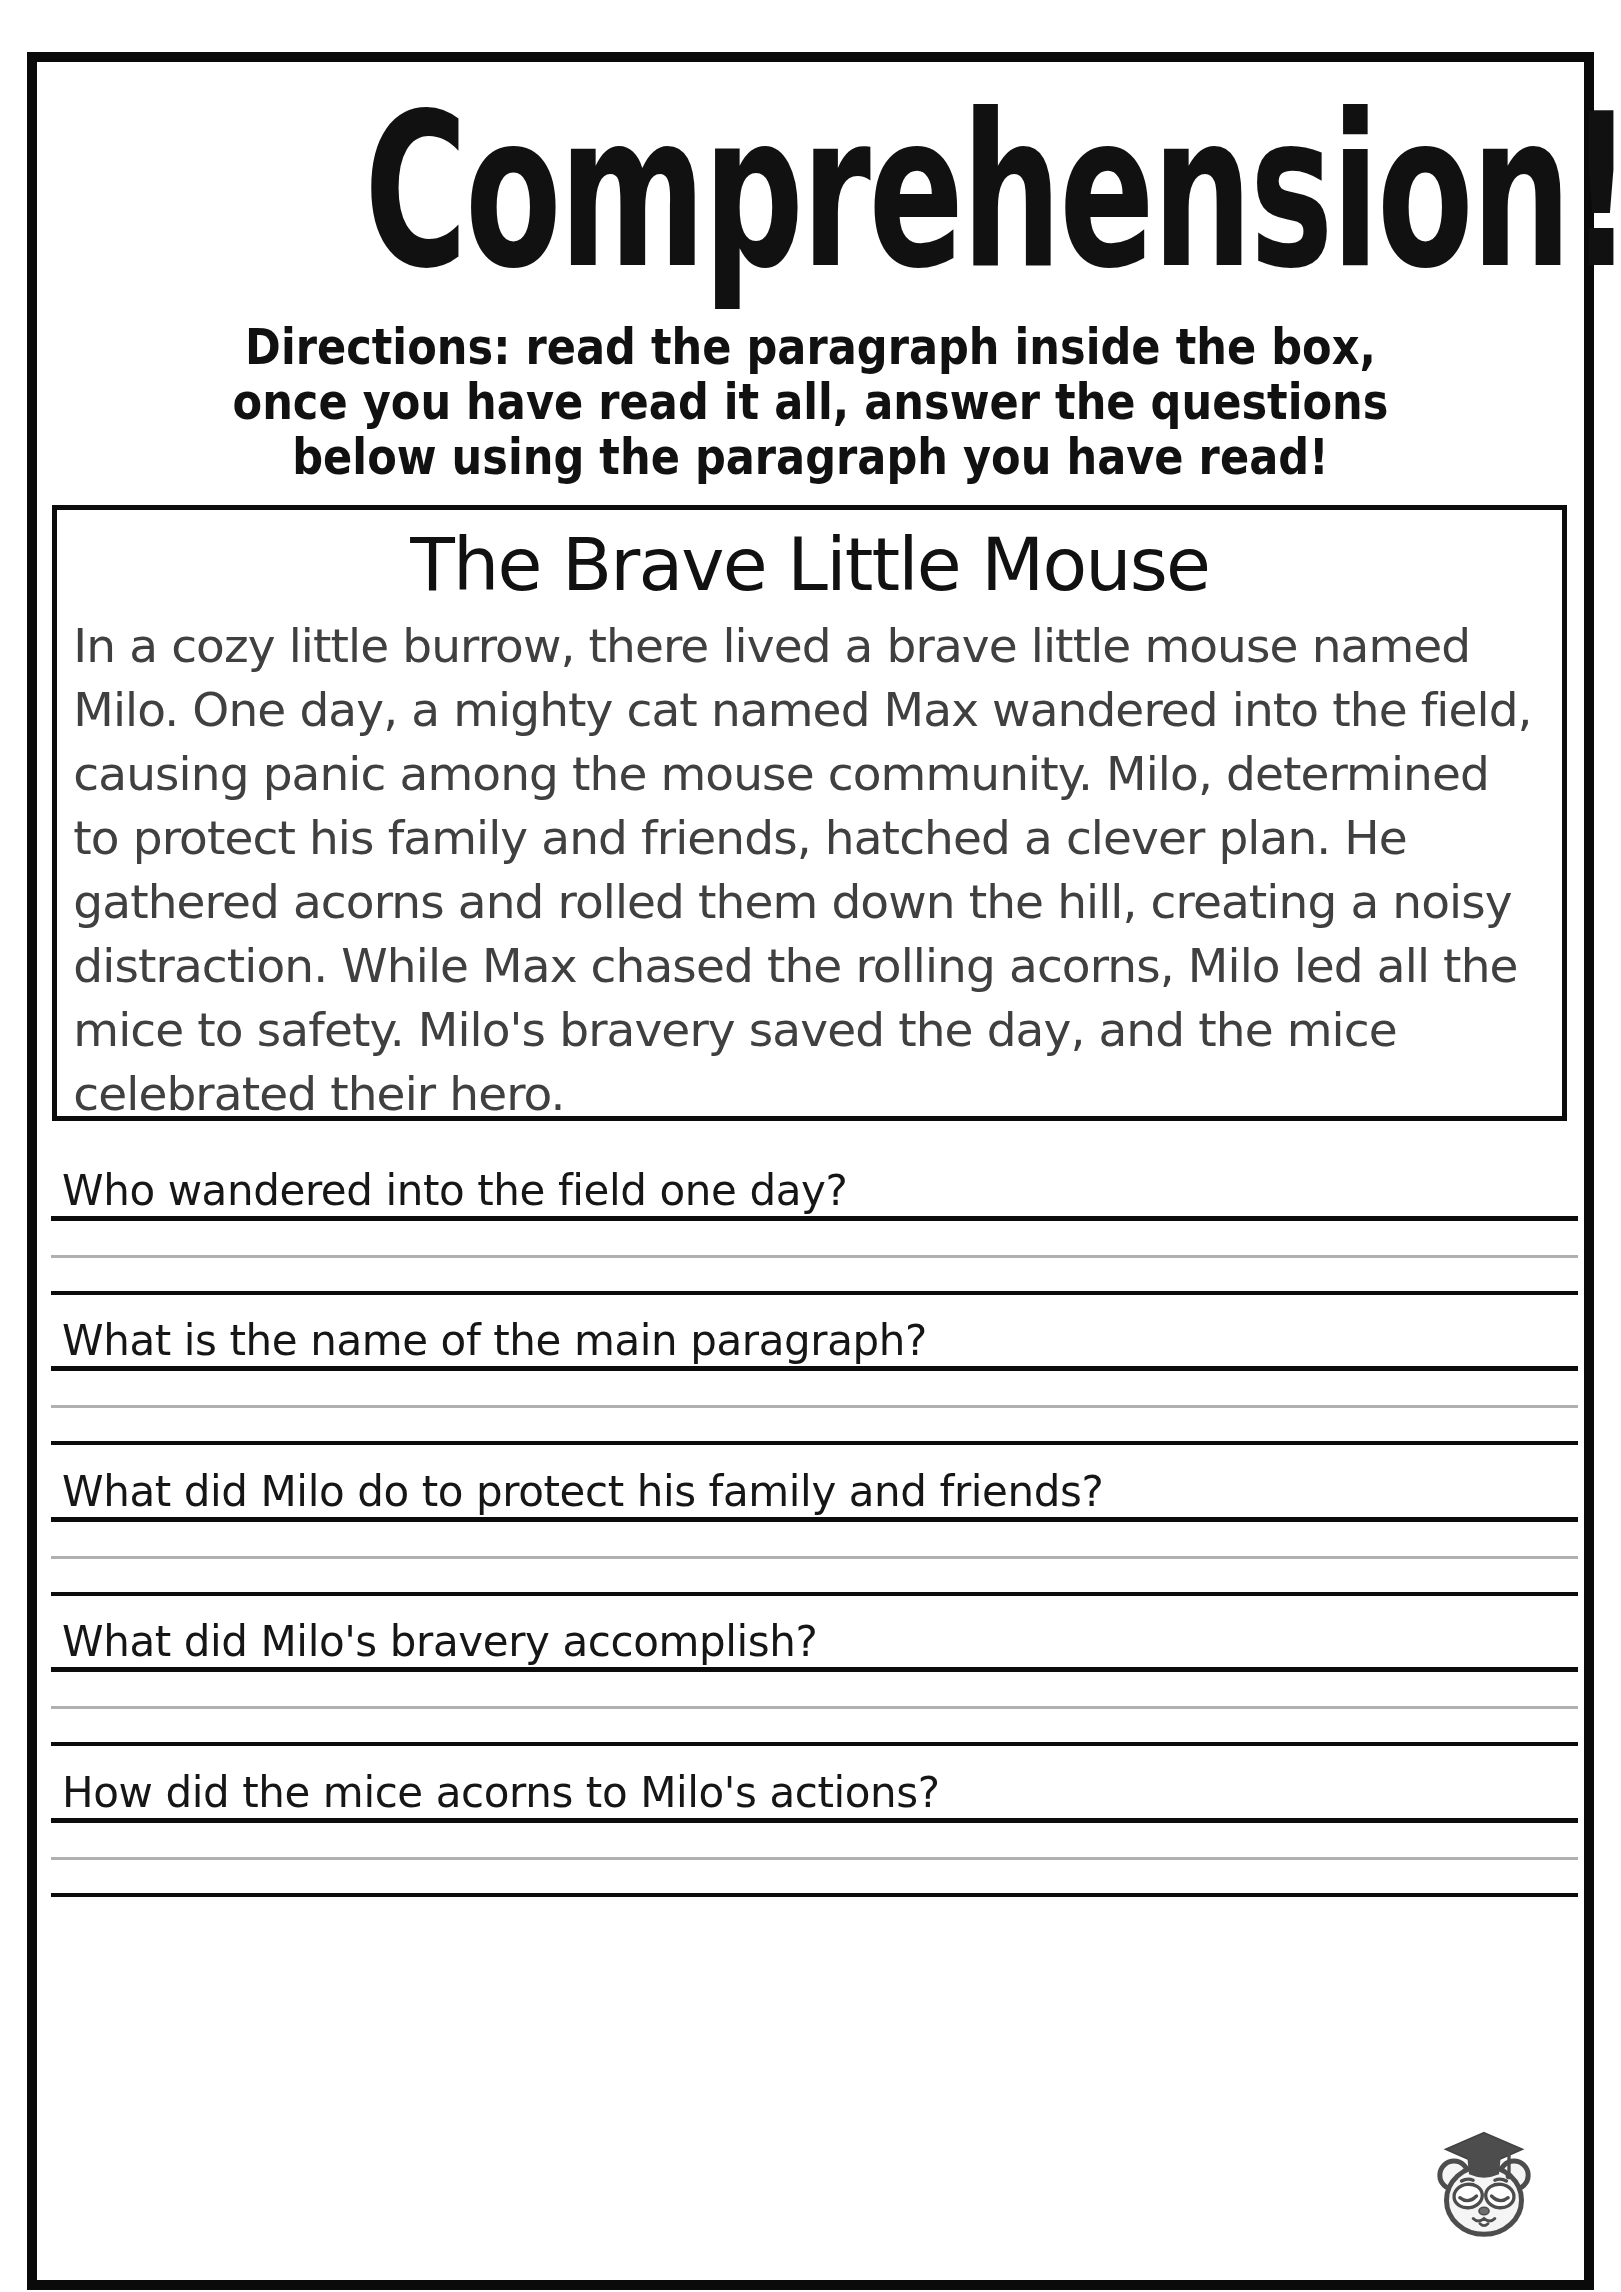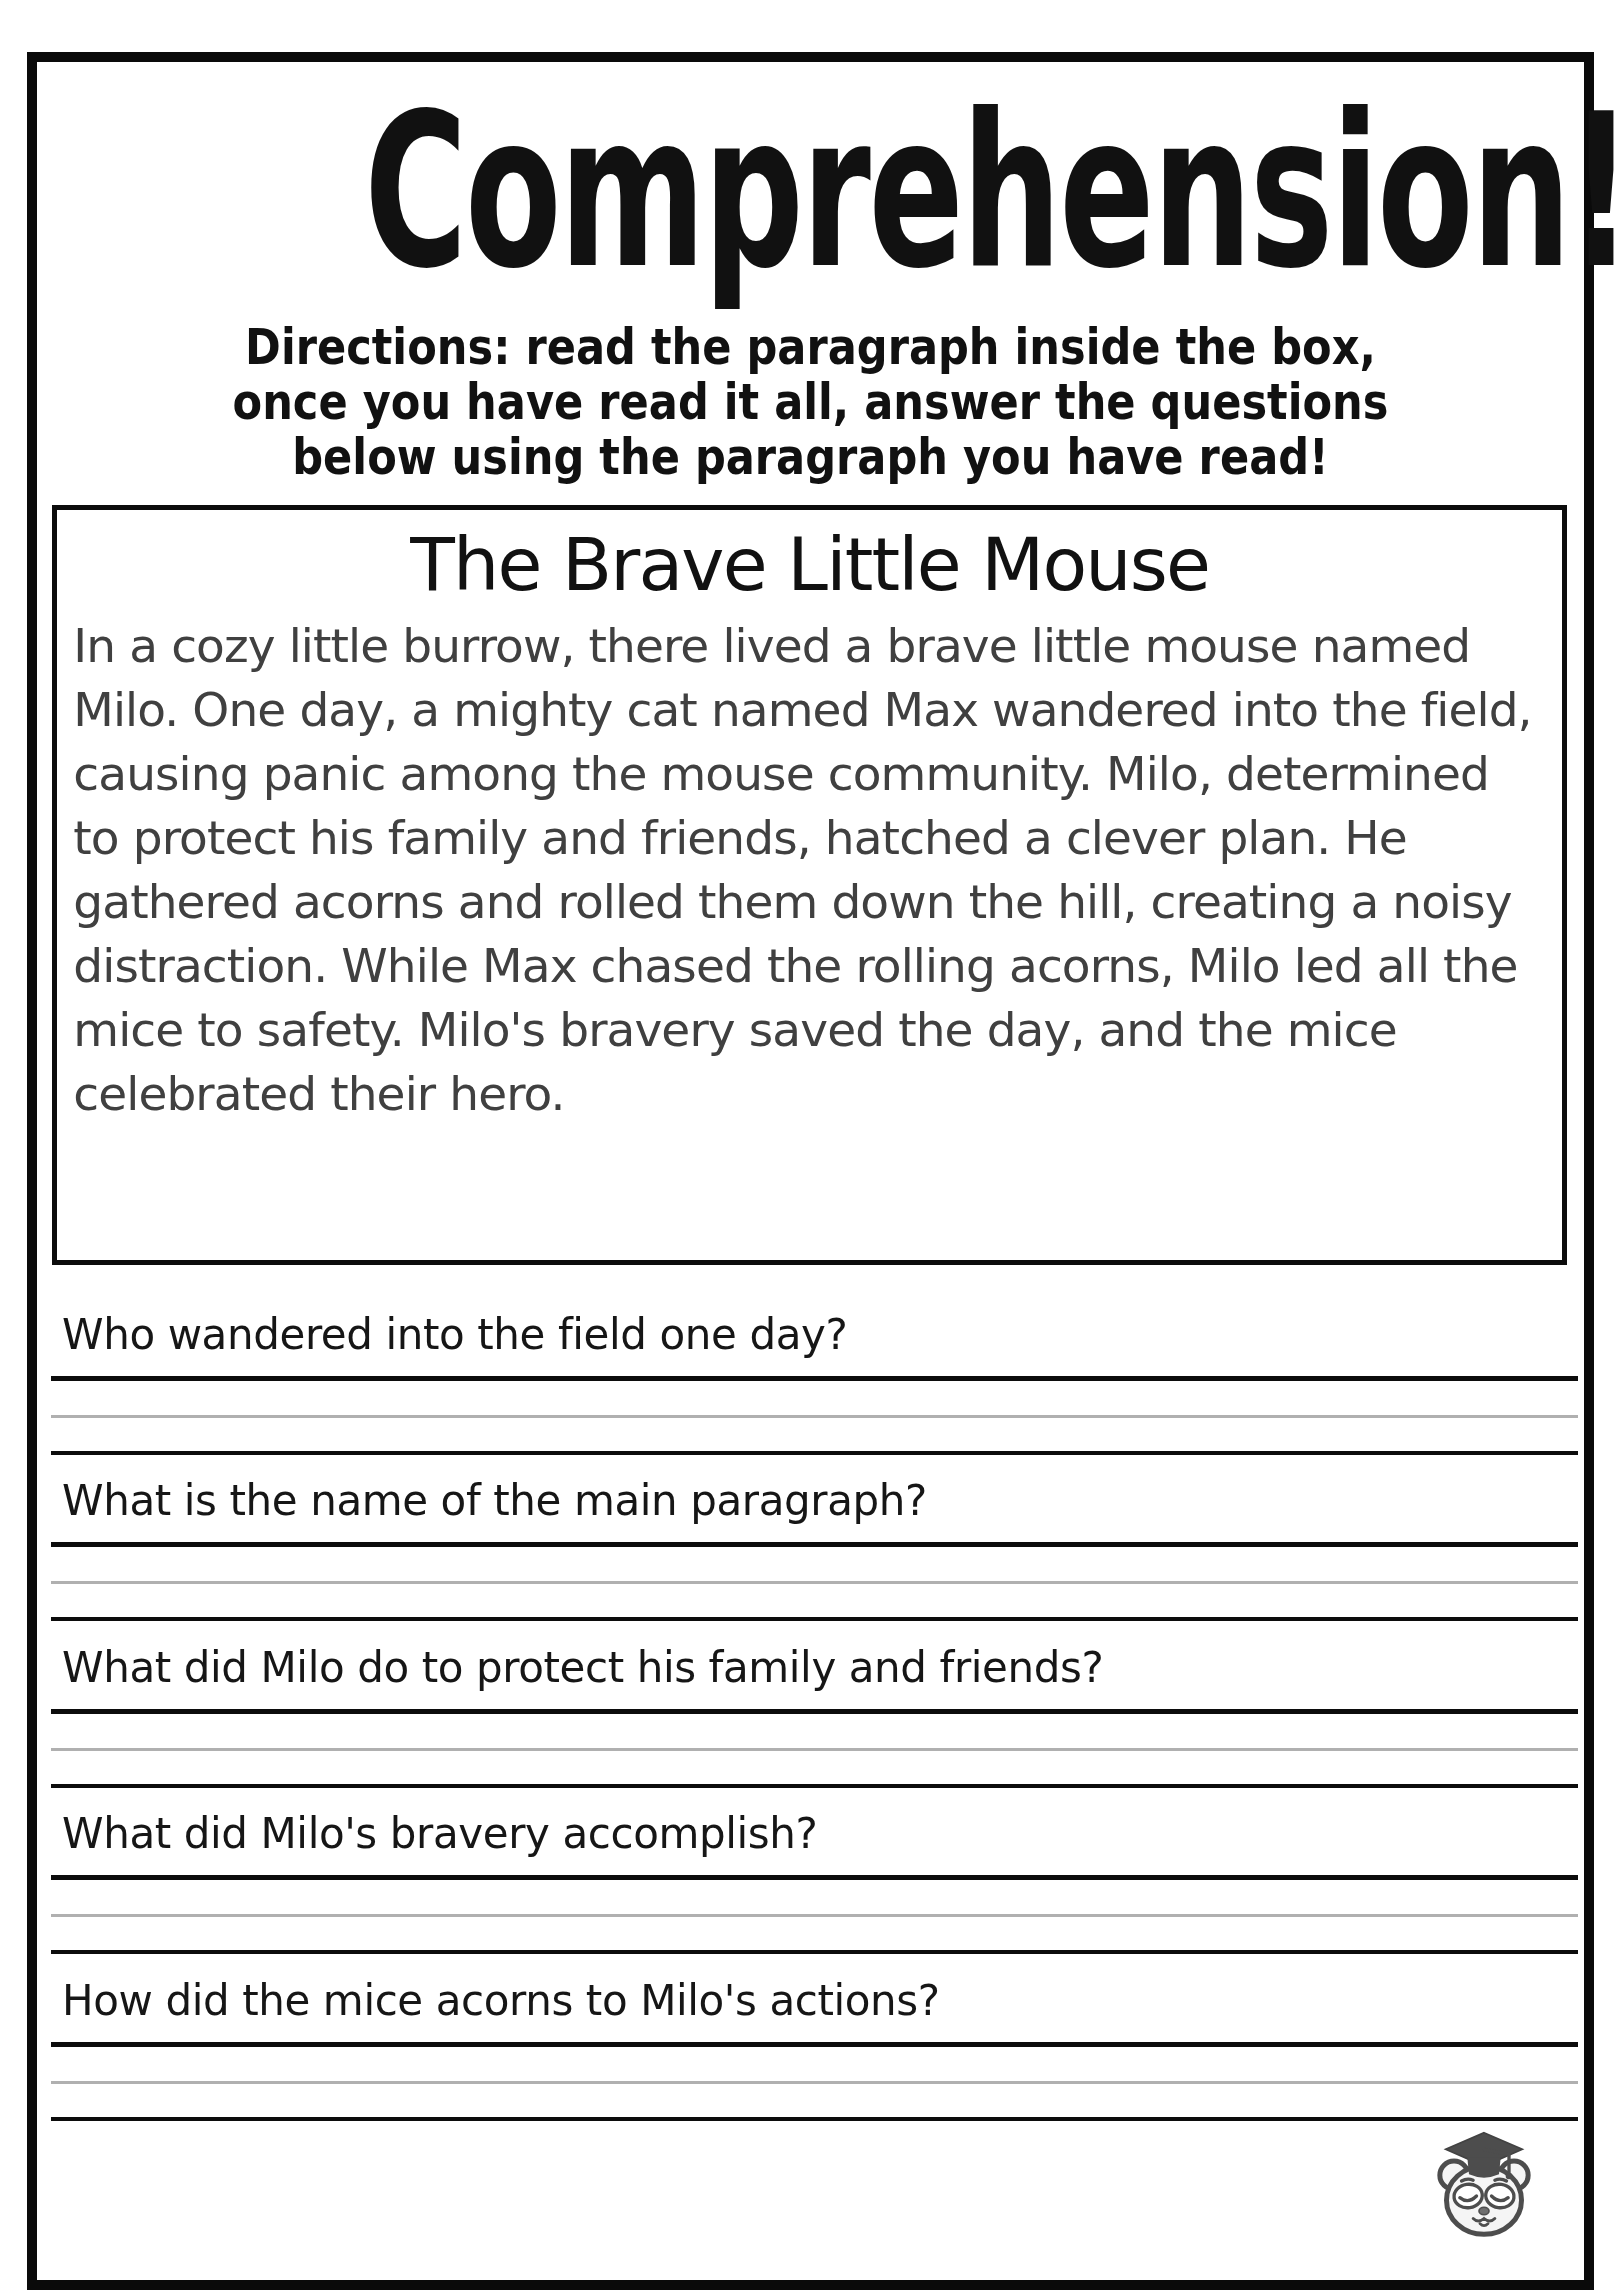--- a/index.html
+++ b/index.html
@@ -46,21 +46,21 @@
     font-size:49px;
     line-height:55px;
     font-weight:700;
     transform:scaleX(0.88);
     transform-origin:50% 0;
   }
   
   .story-box{
     box-sizing:border-box;
     margin:19.7px 16px 0 14.3px;
-    height:760px;
+    height:616px;
     border:5.4px solid #0c0c0c;
     background:#ffffff;
     overflow:hidden;
   }
   .story-title{
     text-align:center;
     margin-top:12.5px;
     font-size:73px;
     line-height:86px;
     letter-spacing:-1.8px;
@@ -76,21 +76,21 @@
   .questions{
     margin:45px 5.4px 0 13.4px;
   }
   .q-block{margin-bottom:21.5px;}
   .q-text{
     display:block;
     font-size:42px;
     line-height:50px;
     letter-spacing:-0.4px;
     padding-left:10.7px;
-    padding-bottom:16px;
+    padding-bottom:0;
     border-bottom:5.4px solid #0c0c0c;
     white-space:nowrap;
     overflow:hidden;
     color:#161616;
   }
   .answer-line-gray{
     height:0;border-top:3.6px solid #b0b0b0;margin-top:34px;
   }
   .answer-line-black{
     height:0;border-top:4.5px solid #0c0c0c;margin-top:33px;

